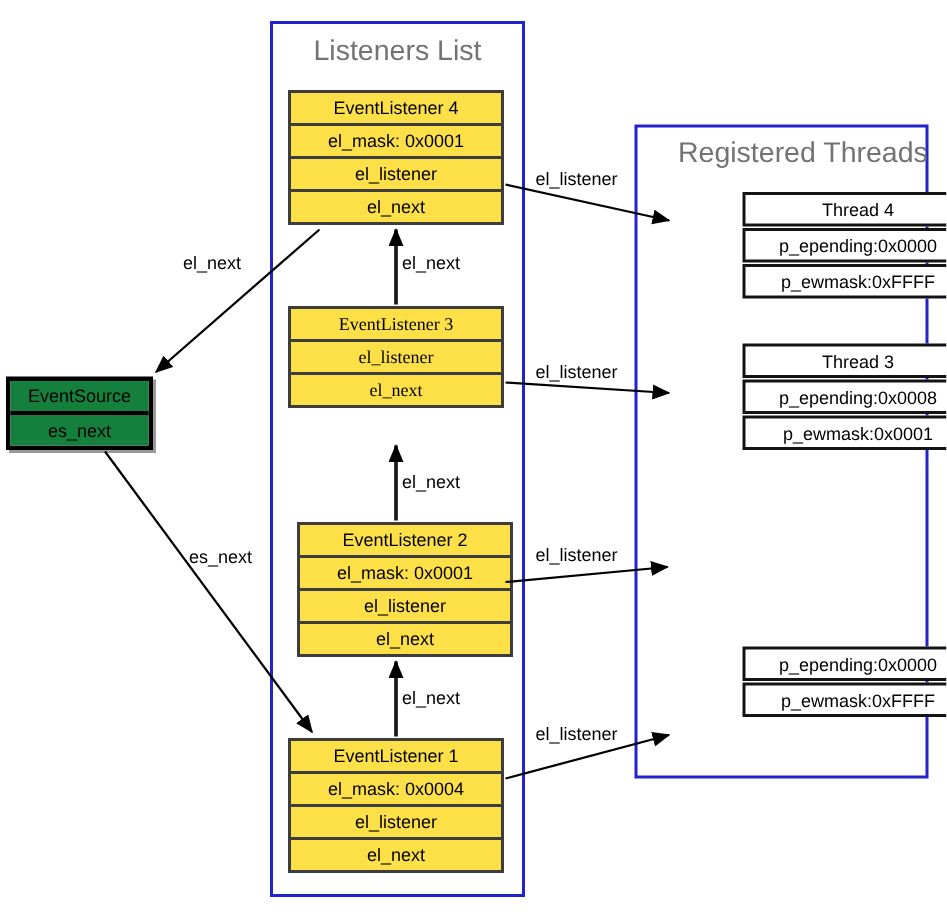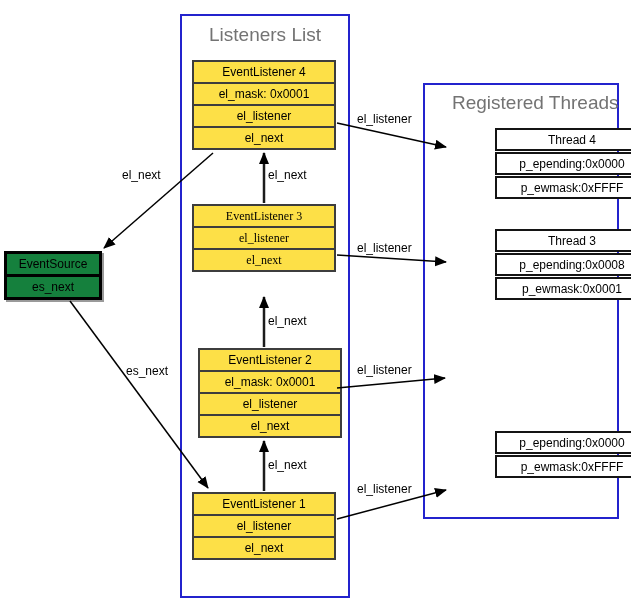--- a/index.html
+++ b/index.html
@@ -66,20 +66,21 @@
 
     <div class="lbox" style="left:16px; top:332px;">
       <div class="cell">EventListener 2</div>
       <div class="cell">el_mask: 0x0001</div>
       <div class="cell">el_listener</div>
       <div class="cell">el_next</div>
     </div>
 
     <div class="lbox" style="left:10px; top:476px;border-radius:21px;">
       <div class="cell">EventListener 1</div>
+      <div class="cell">el_mask: 0x0004</div>
       <div class="cell">el_listener</div>
       <div class="cell">el_next</div>
     </div>
   </div>
 
   <div class="container" style="left:423px; top:83px; width:196px; height:436px;">
     <div class="container-title" style="top:7px;padding-left:27px;">Registered Threads</div>
 
     <div class="tbox" style="left:22px; top:43px;">
       <div class="trow">Thread 4</div>

